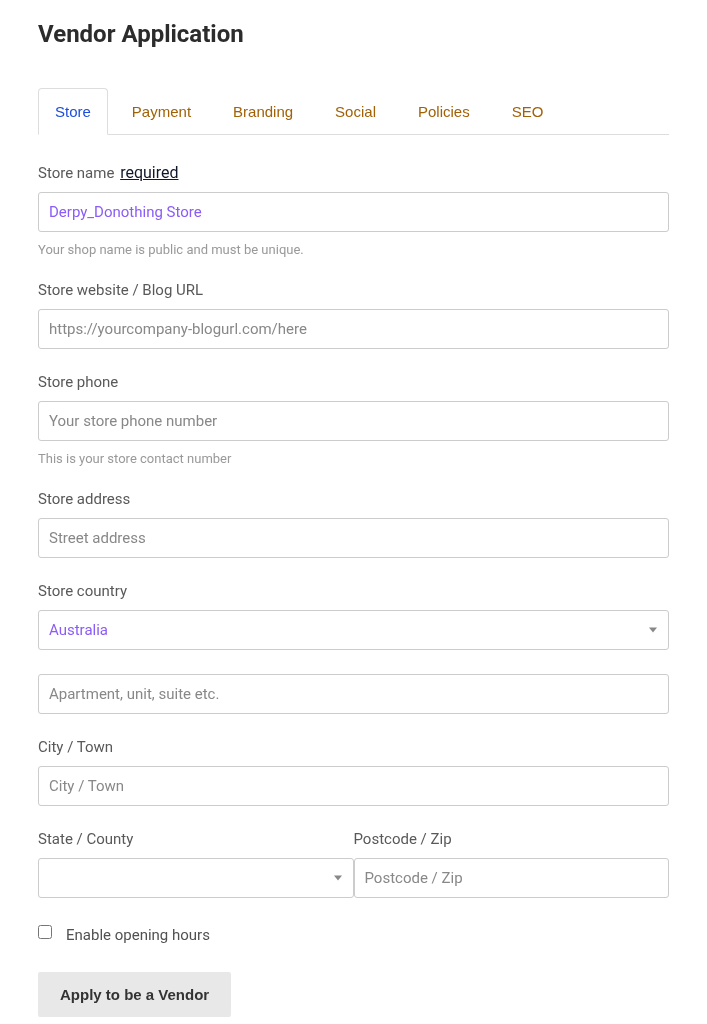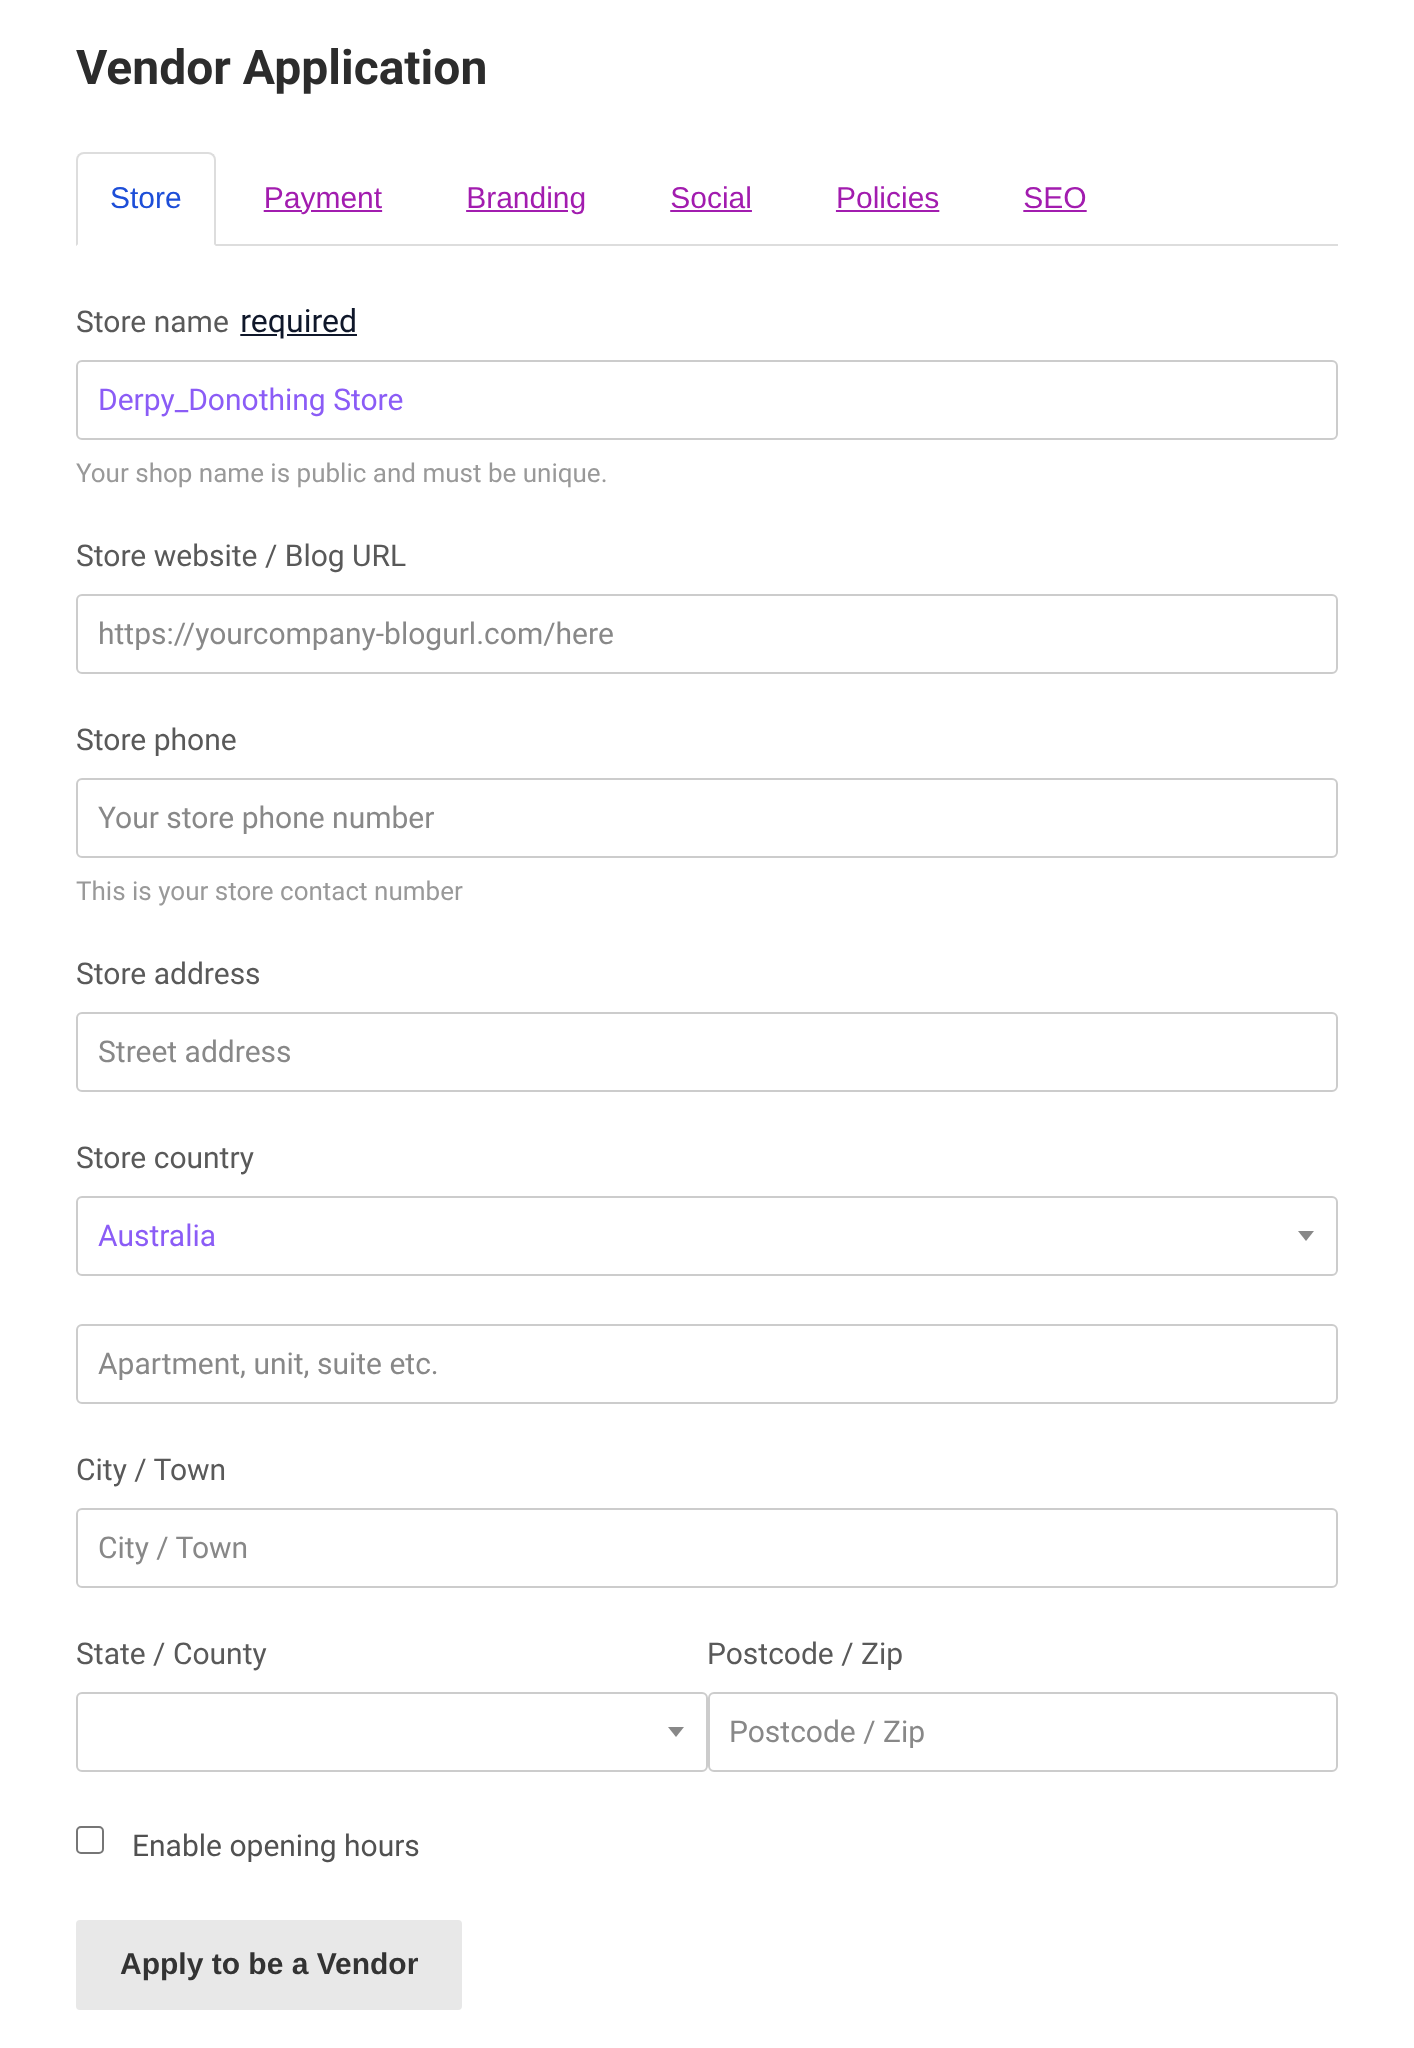--- a/index.html
+++ b/index.html
@@ -11,32 +11,31 @@
       font-family: -apple-system, BlinkMacSystemFont, "Segoe UI", Roboto, Helvetica, Arial, sans-serif;
       background: #fff;
       color: #333;
       padding: 20px 38px;
       width: 707px;
     }
     h1 {
       font-size: 24px;
       font-weight: 700;
       color: #2c2c2c;
-      margin-bottom: 28px;
+      margin-bottom: 40px;
     }
     .tabs {
       display: flex;
       border-bottom: 1px solid #ddd;
       margin-bottom: 28px;
     }
     .tab {
       padding: 14px 18px;
       font-size: 15px;
-      color: #a21caf;
-      text-decoration: underline;
+      color: #a16207;
       cursor: pointer;
       background: transparent;
       border: none;
     }
     .tab:first-child {
       padding-left: 16px;
       padding-right: 16px;
     }
     .tab.active {
       border: 1px solid #ddd;

